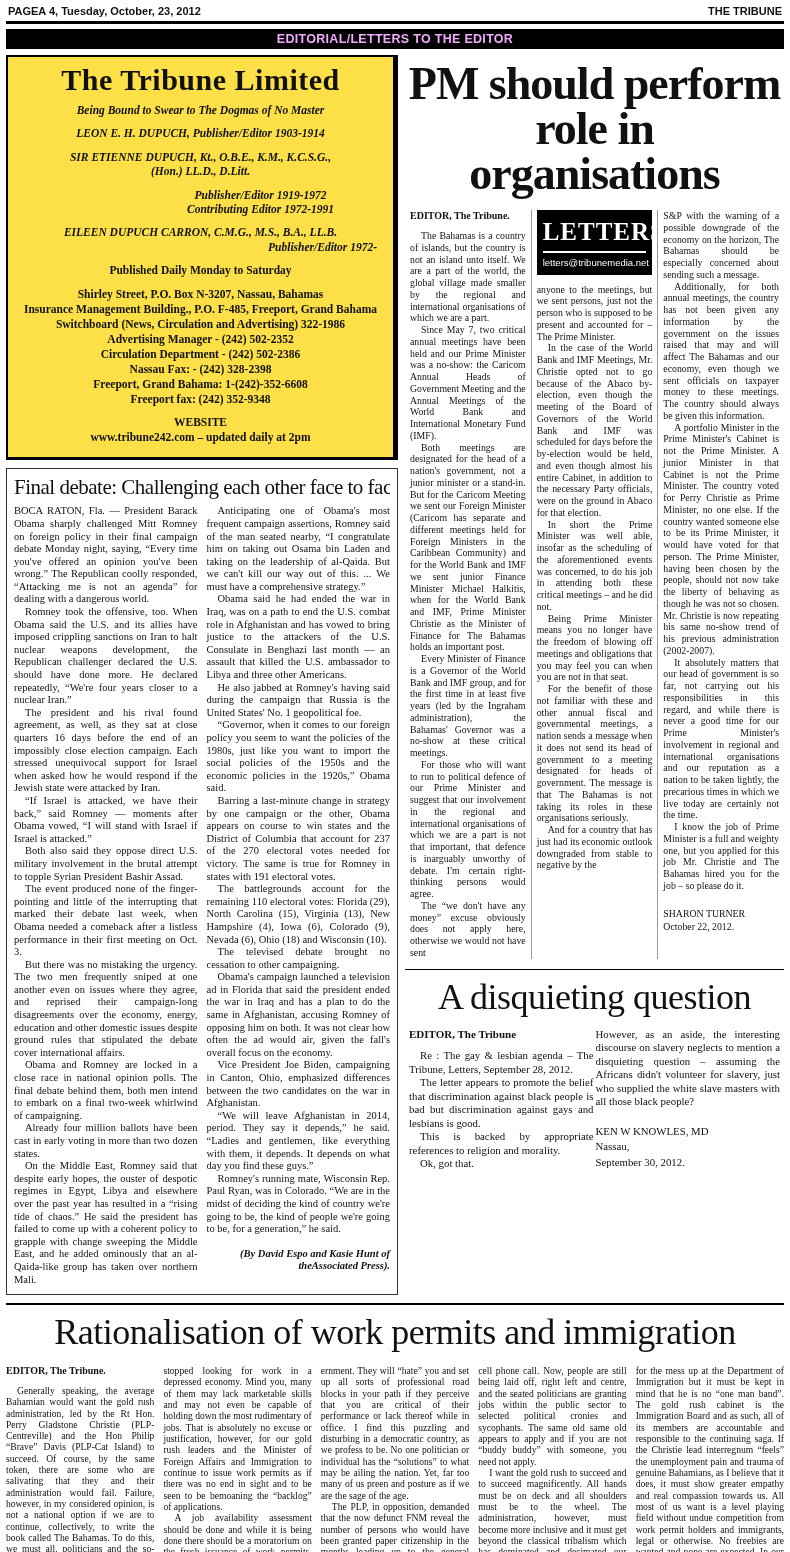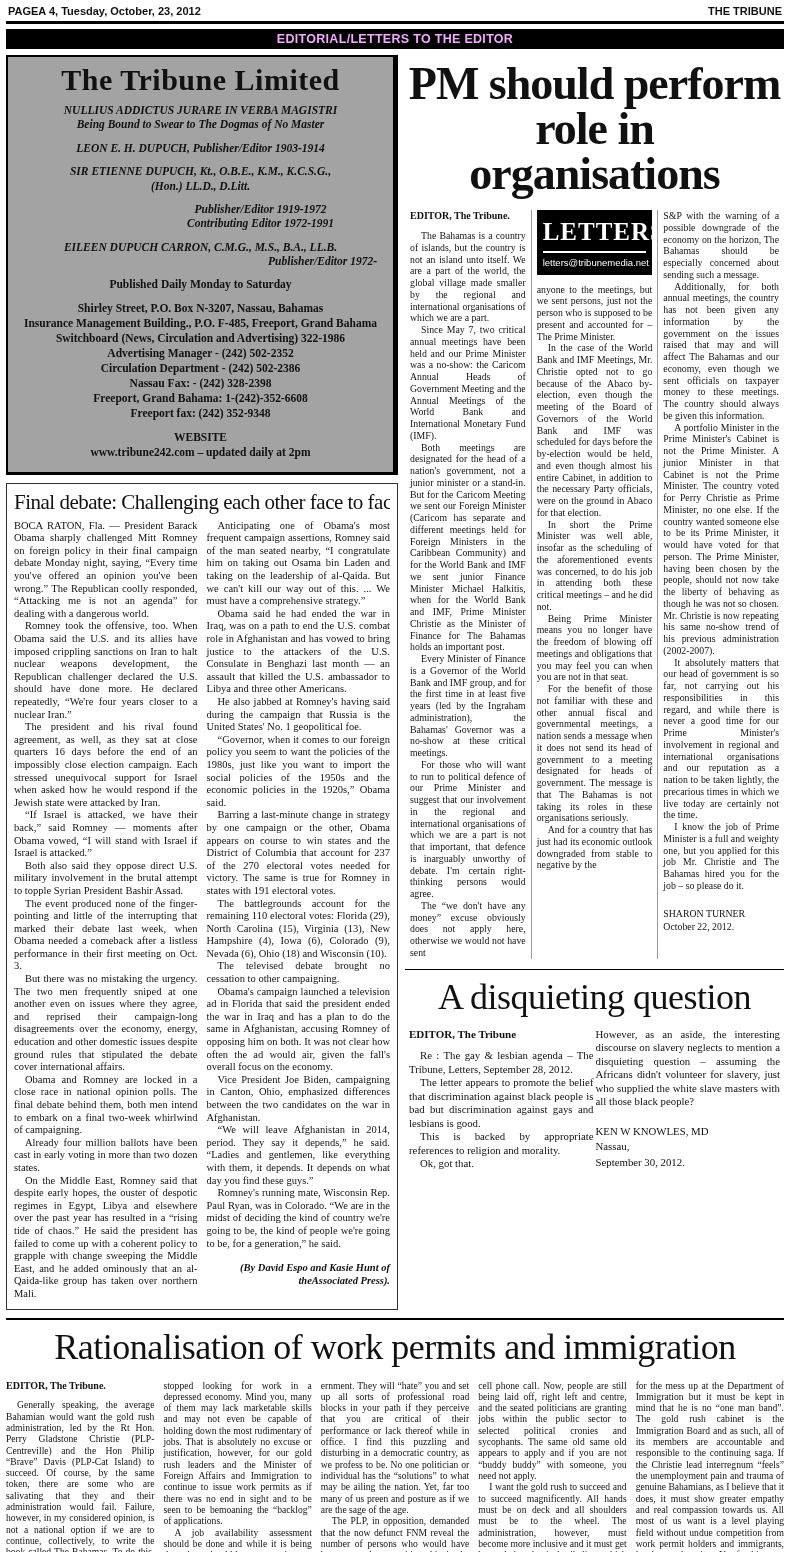--- a/index.html
+++ b/index.html
@@ -13,21 +13,21 @@
     padding:2px 2px 4px; border-bottom:3px solid #000; }
   .banner { background:#000; color:#f0abfc; text-align:center; font-family:"Liberation Sans", sans-serif;
     font-weight:bold; font-size:12.5px; letter-spacing:.3px; padding:3px 0; margin:5px 0 6px; }
 
   .main-row { display:flex; gap:7px; }
   .left-col { flex:0 0 392px; width:392px; }
   .right-col { flex:1; min-width:0; }
 
   
   .masthead-box { border:2px solid #000; border-right-width:5px; border-bottom-width:3px;
-    padding:6px 10px 12px; text-align:center; background:#a3a3a3; }
+    padding:6px 10px 12px; text-align:center; background:#fde047; }
   .mast-title { font-size:30px; font-weight:bold; letter-spacing:.5px; margin-bottom:6px; }
   .mast-latin, .mast-motto, .mast-pub { font-weight:bold; font-style:italic; font-size:11.5px; line-height:1.25; }
   .mast-line { font-weight:bold; font-size:11.5px; line-height:1.3; }
   .gap { margin-top:9px; }
   .off { padding-left:120px; }
   .right { text-align:right; padding-right:6px; }
 
   
   .debate-box { border:1px solid #333; margin-top:8px; padding:4px 7px 8px; }
   .debate-headline { font-size:21px; font-weight:normal; letter-spacing:-0.5px; white-space:nowrap;
@@ -79,21 +79,20 @@
   </header>
 
   <div class="banner">EDITORIAL/LETTERS TO THE EDITOR</div>
 
   <div class="main-row">
 
     <div class="left-col">
 
       <section class="masthead-box">
         <h1 class="mast-title">The Tribune Limited</h1>
-        <p class="mast-latin">NULLIUS ADDICTUS JURARE IN VERBA MAGISTRI</p>
         <p class="mast-motto">Being Bound to Swear to The Dogmas of No Master</p>
         <p class="mast-pub gap">LEON E. H. DUPUCH, Publisher/Editor 1903-1914</p>
         <p class="mast-pub gap">SIR ETIENNE DUPUCH, Kt., O.B.E., K.M., K.C.S.G.,</p>
         <p class="mast-pub">(Hon.) LL.D., D.Litt.</p>
         <p class="mast-pub gap off">Publisher/Editor 1919-1972</p>
         <p class="mast-pub off">Contributing Editor 1972-1991</p>
         <p class="mast-pub gap">EILEEN DUPUCH CARRON, C.M.G., M.S., B.A., LL.B.</p>
         <p class="mast-pub right">Publisher/Editor 1972-</p>
         <p class="mast-line gap">Published Daily Monday to Saturday</p>
         <p class="mast-line gap">Shirley Street, P.O. Box N-3207, Nassau, Bahamas</p>

